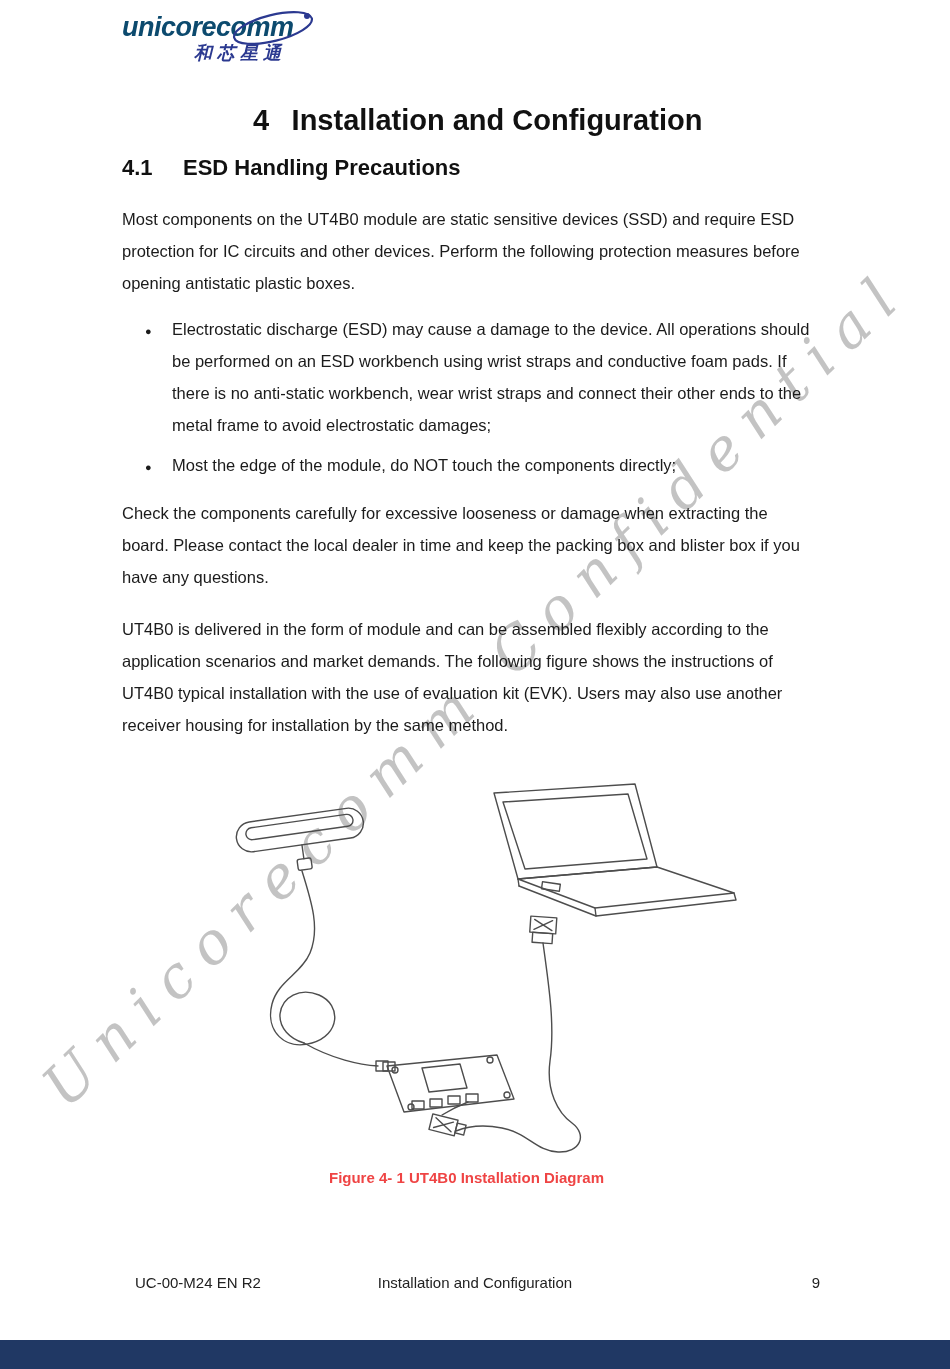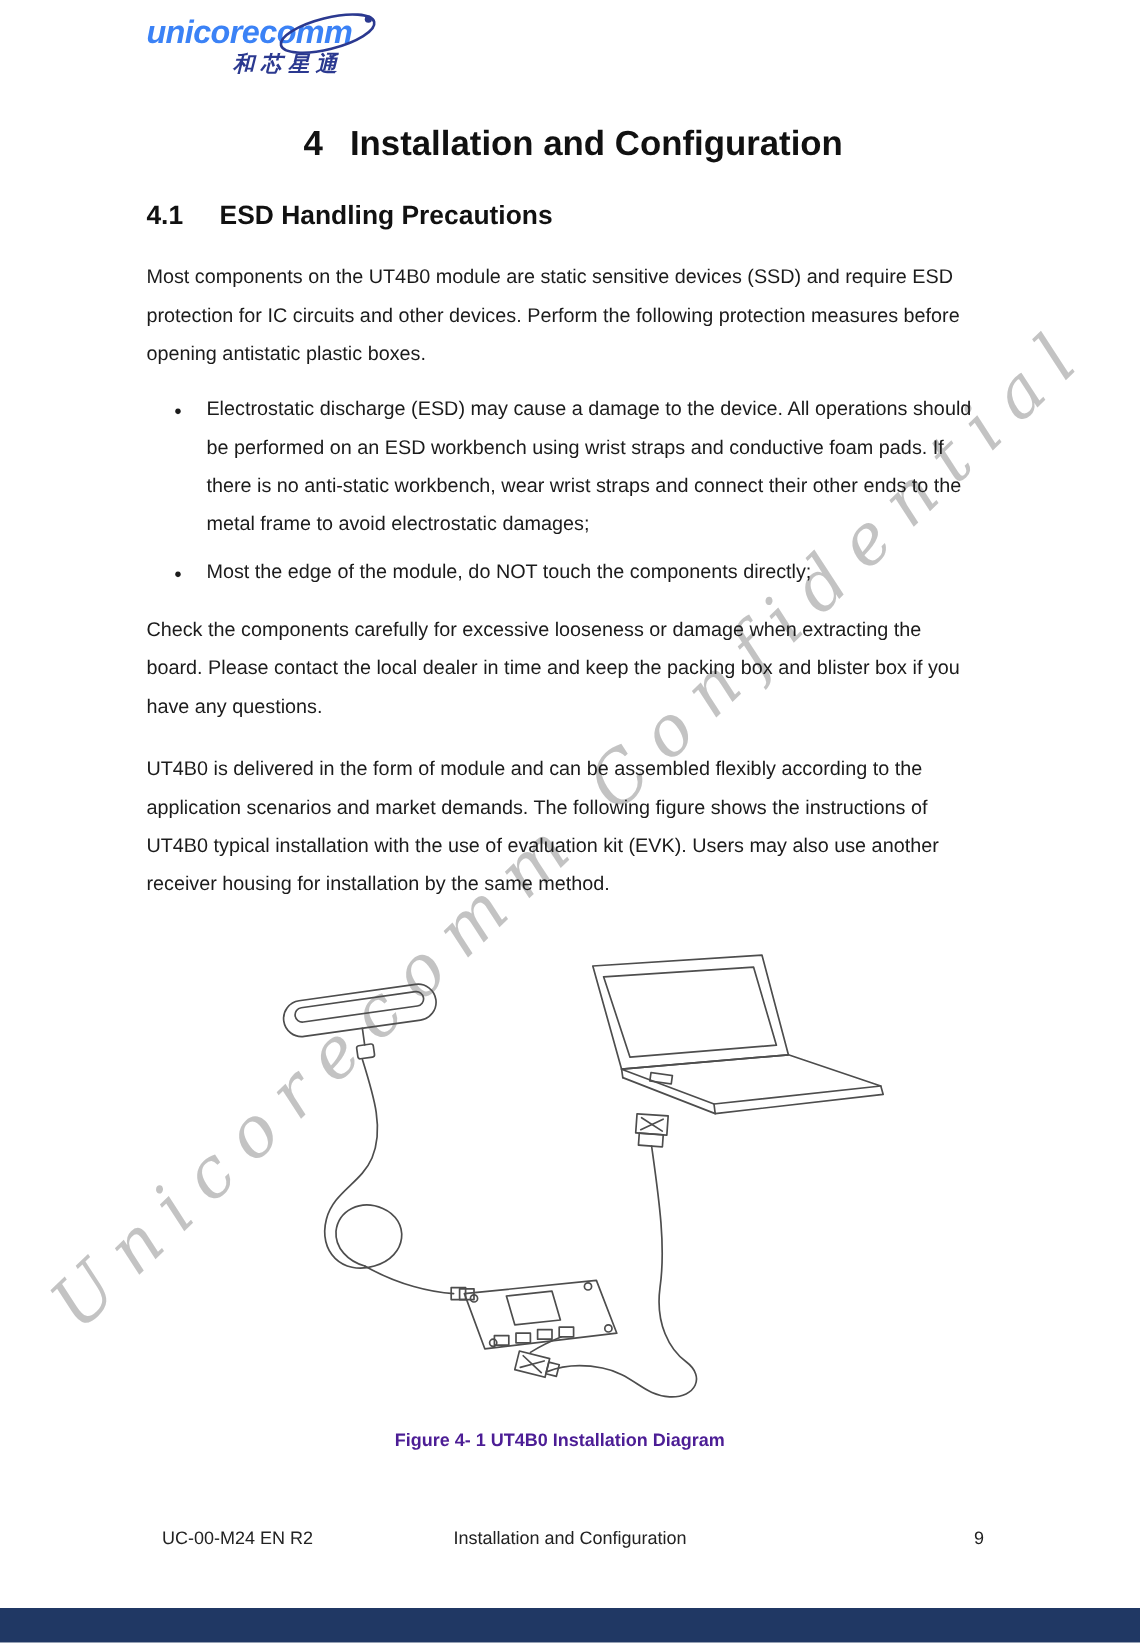--- a/index.html
+++ b/index.html
@@ -30,47 +30,47 @@
   }
   .content {
     position:absolute; inset:0;
     padding:0 139px 0 122px;
     z-index:1;
   }
   
   .logo { position:relative; margin-top:12px; width:210px; height:68px; }
   .logo .brand {
     font-size:27px; font-weight:bold; font-style:italic;
-    letter-spacing:-0.5px; color:#3b82f6; display:inline-block;
+    letter-spacing:-0.5px; color:#0c4a6e; display:inline-block;
   }
   .logo .orbit { position:absolute; left:96px; top:-6px; pointer-events:none; }
   .logo .cn {
     display:block; margin:-2px 0 0 72px;
     font-size:18px; font-weight:bold; color:#2b3990; letter-spacing:5px;font-style:italic;
   }
   h1, h2 { margin:0; color:#111; }
   h1 { margin-top:22px; font-size:29px; line-height:37px; font-weight:bold;text-align:center; }
   h2 { font-size:22px; line-height:30px; font-weight:bold; }
-  .h2-first { margin-top:26px; }
+  .h2-first { margin-top:14px; }
   .h2-second { margin-top:46px; }
   .num { display:inline-block; width:61px; }
   p.body { margin:20px 0 0 0; font-size:16.5px; line-height:32px; }
   p.body.tight { margin-top:14px; }
   .bullets { margin-top:14px; }
   .bullet { display:flex; margin-top:8px; font-size:16.5px; line-height:32px; }
   .bullet:first-child { margin-top:0; }
   .bullet .dot { width:27px; margin-left:23px; flex:0 0 27px; }
   .bullet .dot::before { content:"●"; font-size:11px; }
   .bullet .txt { flex:1; }
   
   .figure { margin:30px 0 0 0; text-align:center; }
   .figure svg { display:block; margin:0 auto; }
   .caption {
-    margin-top:17px; text-align:center;
-    font-size:15px; font-weight:bold; color:#4c1d95;
+    margin-top:6px; text-align:center;
+    font-size:15px; font-weight:bold; color:#ef4444;
   }
   
   .footer {
     position:absolute; left:0; right:0; top:1274px;
     height:24px; font-size:15px; color:#222; z-index:2;
   }
   .footer .fl { position:absolute; left:135px; }
   .footer .fc { position:absolute; left:0; right:0; text-align:center; }
   .footer .fr { position:absolute; right:130px; }
   .bottom-bar {

